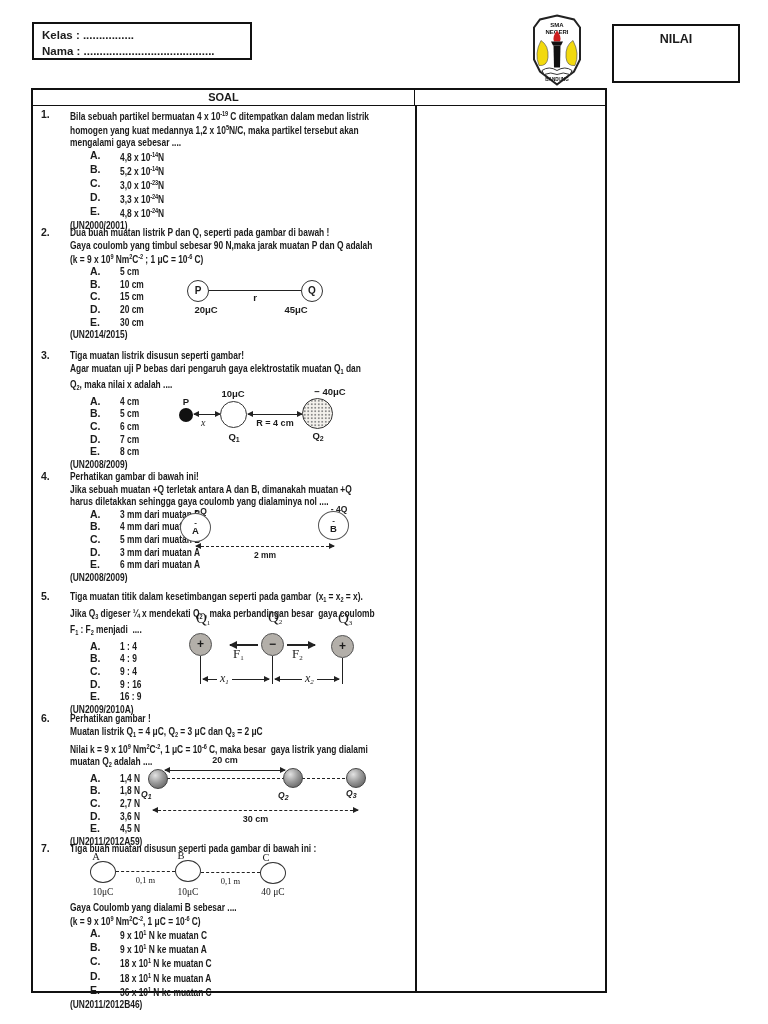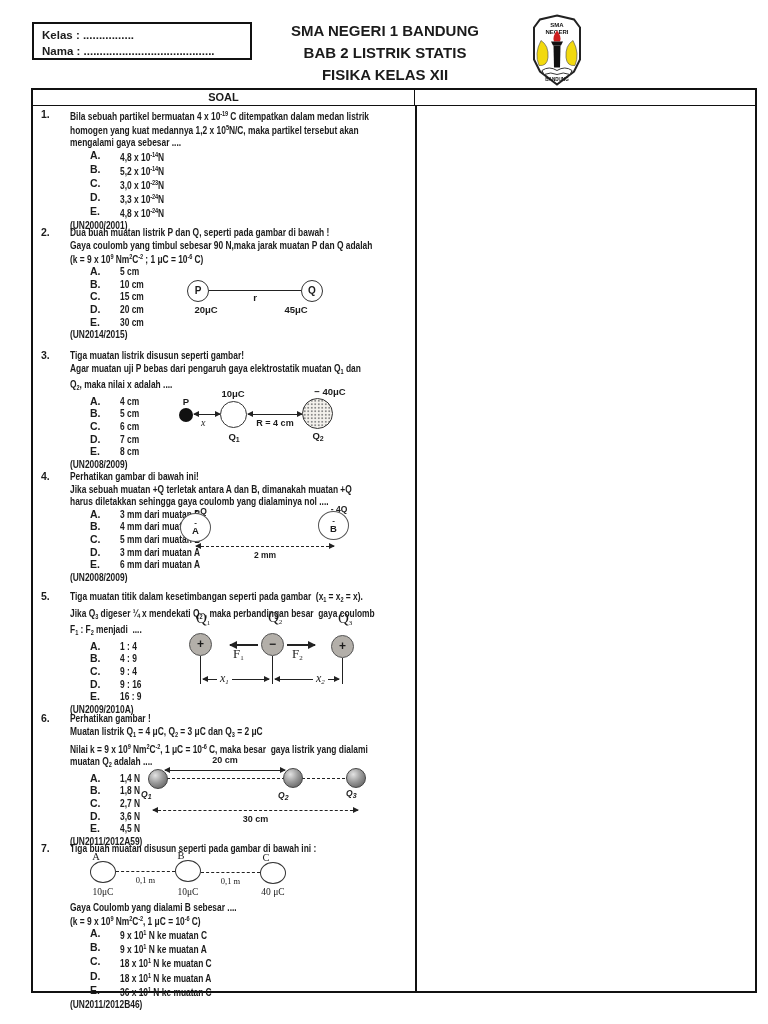--- a/index.html
+++ b/index.html
@@ -10,21 +10,21 @@
   .name-box{position:absolute;left:32px;top:22px;width:220px;height:38px;
             border:2px solid #111;box-sizing:border-box;padding:3px 0 0 8px;
             font-size:11.5px;line-height:16px;}
   .title-block{position:absolute;left:252px;top:20px;width:266px;text-align:center;
                font-size:15px;line-height:22px;}
   .nilai-box{position:absolute;left:612px;top:24px;width:128px;height:59px;
              border:2px solid #111;box-sizing:border-box;text-align:center;
              font-size:12.5px;padding-top:7px;}
   .logo{position:absolute;left:529px;top:14px;width:56px;height:72px;}
   
-  .tbl{position:absolute;left:31px;top:88px;width:726px;height:905px;
+  .tbl{position:absolute;left:31px;top:88px;width:576px;height:905px;
        border:2px solid #111;box-sizing:border-box;}
   .thead{display:flex;height:16px;border-bottom:1.6px solid #111;box-sizing:border-box;}
   .th1{width:382px;border-right:1.6px solid #111;box-sizing:border-box;text-align:center;
        font-size:11px;line-height:14px;}
   .th2{flex:1;text-align:center;font-size:11px;line-height:14px;}
   .tbody{position:relative;height:calc(100% - 16px);}
   .vd{position:absolute;left:382px;top:0;bottom:0;width:1.6px;background:#111;}
   
   .q{position:absolute;left:0;width:382px;}
   .qnum{position:absolute;left:8px;top:0;}
@@ -68,39 +68,37 @@
 </head>
 <body>
 
 <div class="page">
 
   <div class="name-box">
     <div>Kelas  :  ................</div>
     <div>Nama : .........................................</div>
   </div>
 
-  <div class="title-block">
-    <div>SMA NEGERI 1 BANDUNG</div>
-    <div>BAB 2 LISTRIK STATIS</div>
-    <div>FISIKA KELAS XII</div>
-  </div>
 
   <svg class="logo" viewBox="0 0 56 71">
     <path d="M28 1 L45 5 L51 13 L51 45 L45 57 L28 70 L11 57 L5 45 L5 13 L11 5 Z" fill="#ffffff" stroke="#222" stroke-width="2"></path>
     <text x="28" y="12" text-anchor="middle" font-size="6" font-weight="bold" fill="#111" font-family="Liberation Sans, sans-serif">SMA</text>
     <text x="28" y="19" text-anchor="middle" font-size="6" font-weight="bold" fill="#111" font-family="Liberation Sans, sans-serif">NEGERI</text>
     <path d="M10 51 Q5 39 12 26 Q20 31 19 43 Q18 52 10 51 Z" fill="#f2d90e" stroke="#444" stroke-width="0.6"></path>
     <path d="M46 51 Q51 39 44 26 Q36 31 37 43 Q38 52 46 51 Z" fill="#f2d90e" stroke="#444" stroke-width="0.6"></path>
     <path d="M28 16 Q33 22 31 27 L25 27 Q23 22 28 16 Z" fill="#cc1f1f"></path>
     <path d="M22 27 L34 27 L32 31 L24 31 Z" fill="#111"></path>
     <path d="M24.5 31 L31.5 31 L31 53 L25 53 Z" fill="#111"></path>
     <path d="M13 56 Q20 51 28 56 Q36 51 43 56 L41 60 Q34 57 28 60 Q22 57 15 60 Z" fill="#fff" stroke="#222" stroke-width="0.9"></path>
     <text x="28" y="66.5" text-anchor="middle" font-size="4.6" font-weight="bold" fill="#111" font-family="Liberation Sans, sans-serif">BANDUNG</text>
   </svg>
 
+  <div class="nilai-box">
+    <div>NILAI</div>
+  </div>
 
   <div class="tbl">
     <div class="thead">
       <div class="th1">SOAL</div>
     </div>
     <div class="tbody">
       <div class="vd"></div>
 
       <div class="q" style="top:2px">
         <div class="qnum">1.</div>
@@ -310,21 +308,21 @@
           <div class="ar thk al" style="left:197px;top:54px;width:28px"></div>
           <div class="ar thk ar2" style="left:254px;top:54px;width:28px"></div>
           <div class="lab serif" style="left:200px;top:58px;font-size:13px">F<sub>1</sub></div>
           <div class="lab serif" style="left:259px;top:58px;font-size:13px">F<sub>2</sub></div>
           <div class="stem" style="left:166.5px;top:66px;height:28px"></div>
           <div class="stem" style="left:238.5px;top:66px;height:28px"></div>
           <div class="stem" style="left:308.5px;top:68px;height:26px"></div>
           <div class="ar al ar2" style="left:170px;top:89px;width:66px"></div>
           <div class="ar al ar2" style="left:242px;top:89px;width:64px"></div>
           <div class="lab serif it wbg" style="left:184px;top:82px;font-size:12px">x<sub>1</sub></div>
-          <div class="lab serif it wbg" style="left:280px;top:82px;font-size:12px">x<sub>2</sub></div>
+          <div class="lab serif it wbg" style="left:269px;top:82px;font-size:12px">x<sub>2</sub></div>
         </div>
       </div>
 
       <div class="q" style="top:606px">
         <div class="qnum">6.</div>
         <div class="qc">
           <div class="ln">Perhatikan gambar !</div>
           <div class="ln">Muatan listrik Q<sub>1</sub> = 4 μC, Q<sub>2</sub> = 3 μC dan Q<sub>3</sub> = 2 μC</div>
           <div class="ln">Nilai k = 9 x 10<sup>9</sup> Nm<sup>2</sup>C<sup>-2</sup>, 1 μC = 10<sup>-6</sup> C, maka besar  gaya listrik yang dialami</div>
           <div class="ln">muatan Q<sub>2</sub> adalah ....</div>

